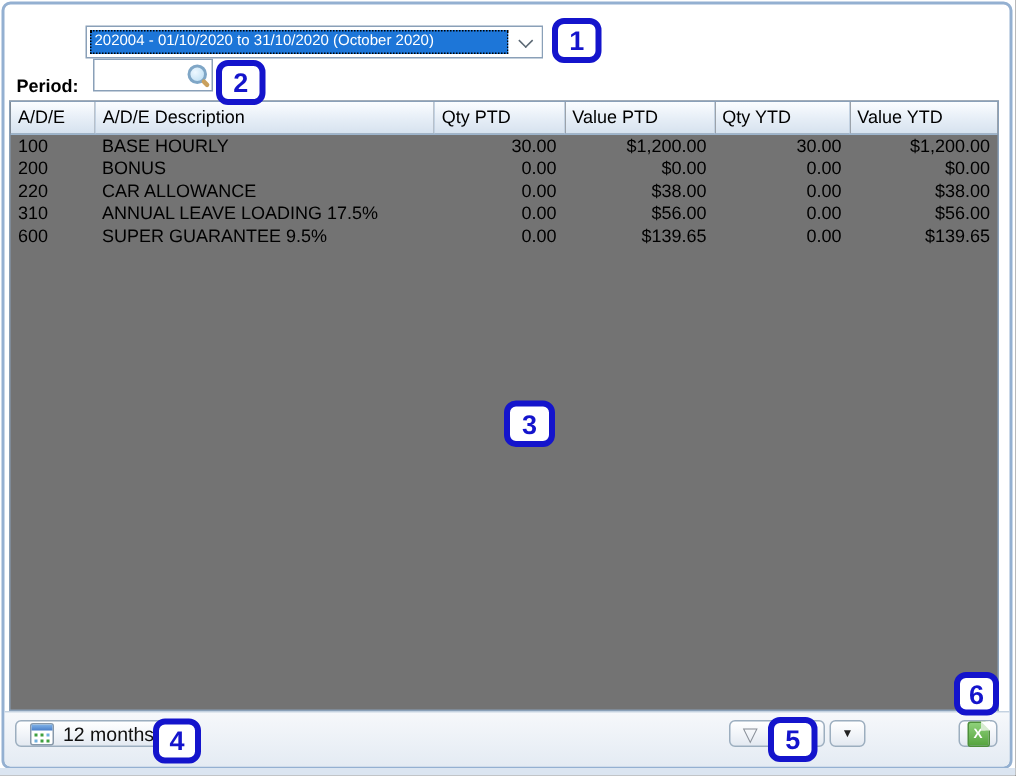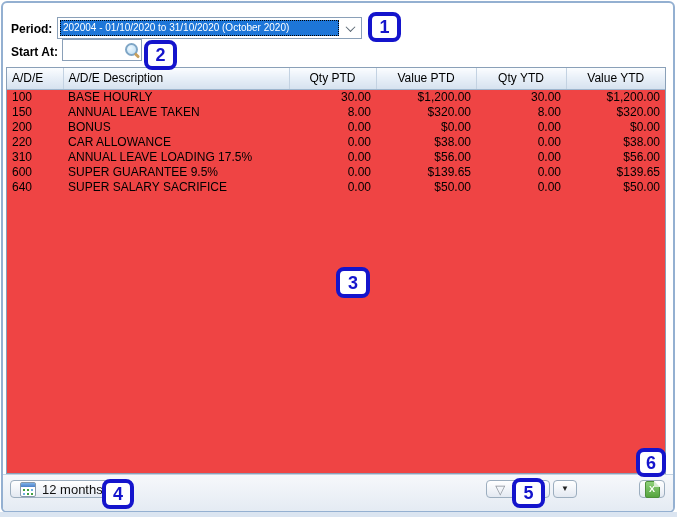--- a/index.html
+++ b/index.html
@@ -17,20 +17,21 @@
   
   .window {
     position:absolute; left:1px; top:1px; width:674px; height:512px;
     border:2px solid #94b0d1; border-radius:6px;
     background:#ffffff; overflow:hidden;
   }
   
   .field-label {
     position:absolute; font-size:12px; font-weight:bold; color:#000;
     white-space:nowrap;
+    margin-top:28px;
   }
   .period-label { left:8px; top:19px; }
   .startat-label { left:8px; top:42px; }
   .combo {
     position:absolute; left:54px; top:14px; width:305px; height:22px;
     border:1px solid #8aa0b8; background:#fff;
     display:flex; align-items:stretch; cursor:default;
   }
   .combo-value {
     flex:1; margin:2px 0 2px 2px; padding:1px 3px;
@@ -61,31 +62,31 @@
     background:radial-gradient(circle at 35% 35%, #eef8ff, #b9dcf2);
   }
   .magnifier::after {
     content:""; position:absolute; right:-4px; bottom:-3px;
     width:6px; height:3px; background:#c9a05c; border-radius:2px;
     transform:rotate(45deg);
   }
   
   .grid {
     position:absolute; left:3px; top:64px; width:660px; height:407px;
-    border:1px solid #8aa0b8; background:#ef4444; overflow:hidden;
+    border:1px solid #8aa0b8; background:#737373; overflow:hidden;
   }
   table { border-collapse:collapse; table-layout:fixed; width:658px; }
   thead th {
     height:21px; font-size:12px; font-weight:normal; color:#000;
     background:linear-gradient(#fbfdff, #e9f0f8 45%, #d6e2ef);
     border-right:1px solid #c3d2e2; border-bottom:1px solid #9db5cd;
     padding:0 5px; text-align:left; white-space:nowrap; overflow:hidden;
     cursor:default;
   }
-  thead th:nth-child(n+3) { text-align:center; }
+  thead th:nth-child(n+3) { text-align:left; }
   thead th:last-child { border-right:none; }
   tbody td {
     height:15px; font-size:12px; color:#000; padding:0 5px;
     white-space:nowrap; overflow:hidden; line-height:15px;
   }
   tbody td:nth-child(n+3) { text-align:right; }
   
   .footer {
     position:absolute; left:0; bottom:0; width:100%; height:37px;
     background:linear-gradient(#f6f8fb, #e4ebf3);
@@ -193,28 +194,20 @@
       <tbody>
           <tr>
             <td>100</td>
             <td>BASE HOURLY</td>
             <td>30.00</td>
             <td>$1,200.00</td>
             <td>30.00</td>
             <td>$1,200.00</td>
           </tr>
           <tr>
-            <td>150</td>
-            <td>ANNUAL LEAVE TAKEN</td>
-            <td>8.00</td>
-            <td>$320.00</td>
-            <td>8.00</td>
-            <td>$320.00</td>
-          </tr>
-          <tr>
             <td>200</td>
             <td>BONUS</td>
             <td>0.00</td>
             <td>$0.00</td>
             <td>0.00</td>
             <td>$0.00</td>
           </tr>
           <tr>
             <td>220</td>
             <td>CAR ALLOWANCE</td>
@@ -231,28 +224,20 @@
             <td>0.00</td>
             <td>$56.00</td>
           </tr>
           <tr>
             <td>600</td>
             <td>SUPER GUARANTEE 9.5%</td>
             <td>0.00</td>
             <td>$139.65</td>
             <td>0.00</td>
             <td>$139.65</td>
-          </tr>
-          <tr>
-            <td>640</td>
-            <td>SUPER SALARY SACRIFICE</td>
-            <td>0.00</td>
-            <td>$50.00</td>
-            <td>0.00</td>
-            <td>$50.00</td>
           </tr>
         </tbody>
     </table>
   </div>
 
   <div class="footer">
     <button class="btn months-btn">
       <span class="cal-icon"></span>
       <span>12 months</span>
     </button>

